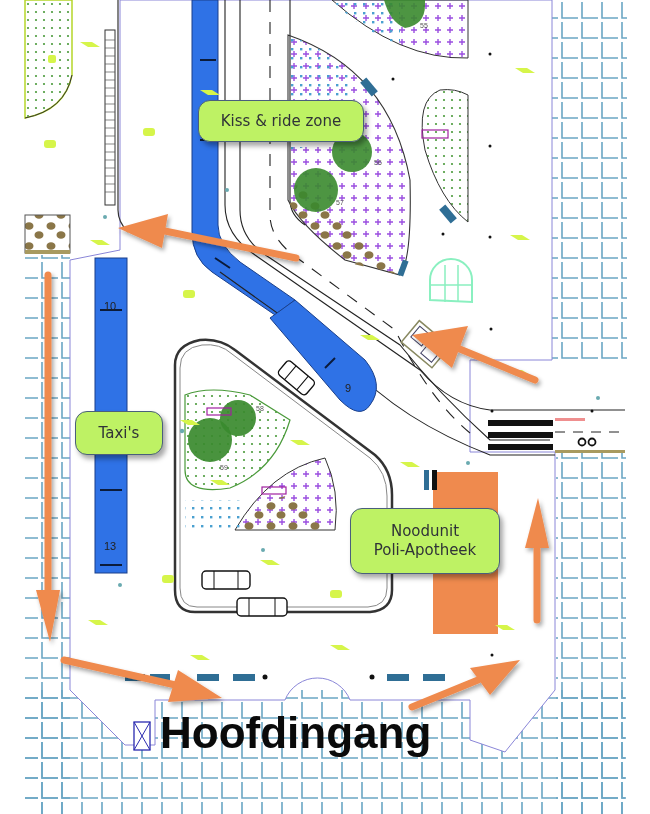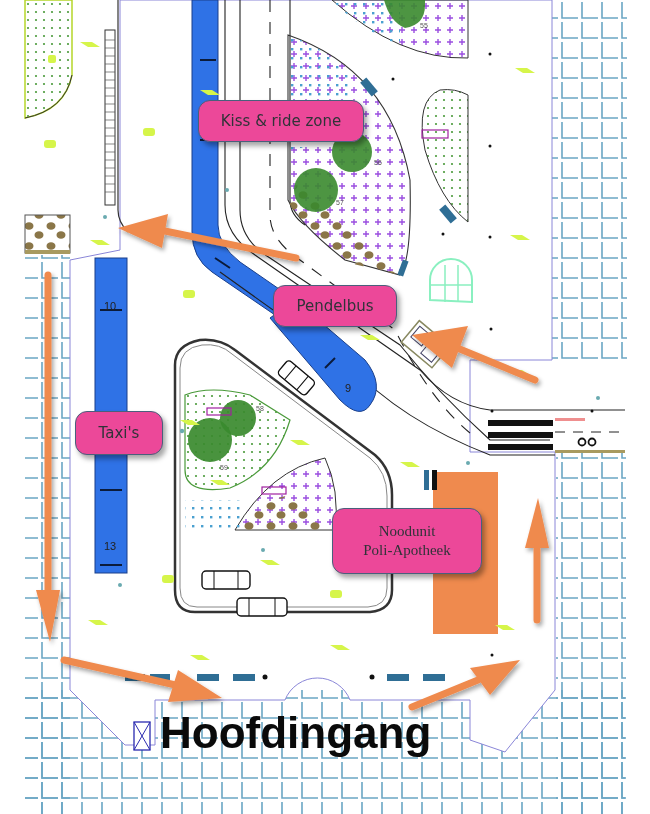--- a/index.html
+++ b/index.html
@@ -1,19 +1,19 @@
 <!DOCTYPE html>
 <html><head>
 <meta charset="utf-8">
 <style>
   html, body { margin:0; padding:0; background:#ffffff; }
   #map { position:relative; width:650px; height:814px; overflow:hidden; background:#ffffff; font-family:"Liberation Sans", sans-serif; }
   svg#plan { position:absolute; left:0; top:0; }
   .callout {
-    position:absolute; background:#ec4899; border:1.5px solid #4a5f7c; border-radius:12px;
+    position:absolute; background:#bef264; border:1.5px solid #4a5f7c; border-radius:12px;
     box-shadow:3px 4px 5px rgba(0,0,0,0.35); color:#303338; font-family:"DejaVu Sans", sans-serif;
     font-size:15px; text-align:center; display:flex; align-items:center; justify-content:center;
     line-height:19px;
   }
   .callout span { display:block; }
   .num { font-family:"Liberation Sans", sans-serif; font-size:11px; fill:#222; }
   .tiny { font-family:"Liberation Sans", sans-serif; font-size:7px; fill:#555; }
   #entrance-title {
     position:absolute; left:160px; top:708px; font-family:"Liberation Sans", sans-serif; font-weight:bold;
     font-size:44px; color:#0a0a0a; letter-spacing:0px; line-height:50px;text-align:center;
@@ -250,25 +250,22 @@
       <g>
         <path d="M537 620 V540" stroke="#ef8a4e" stroke-width="7" stroke-linecap="round"></path>
         <path d="M525 548 L549 548 L538 498 Z"></path>
       </g>
     </g>
   </svg>
 
   <div class="callout" style="left:198px;top:100px;width:164px;height:40px;">
     <span>Kiss &amp; ride zone</span>
   </div>
-  <div class="callout" style="left:273px;top:285px;width:122px;height:40px;">
-    <span>Pendelbus</span>
-  </div>
   <div class="callout" style="left:75px;top:403px;width:86px;height:42px;margin-top:8px;">
     <span>Taxi's</span>
   </div>
-  <div class="callout" style="left:332px;top:508px;width:148px;height:64px;flex-direction:column;font-family:Liberation Serif, serif;">
+  <div class="callout" style="left:350px;top:508px;width:148px;height:64px;flex-direction:column;">
     <span>Noodunit</span>
     <span>Poli-Apotheek</span>
   </div>
 
   <div id="entrance-title">Hoofdingang</div>
 </div>
 
 </body></html>

